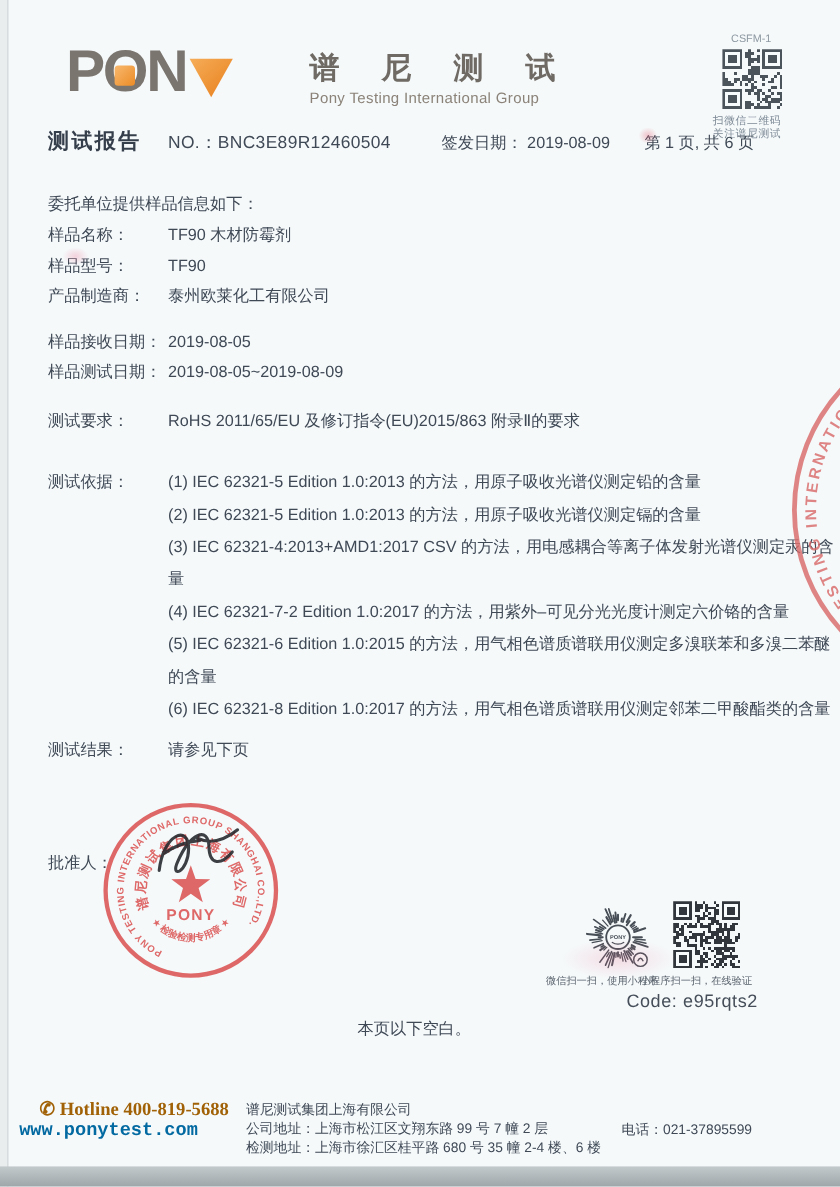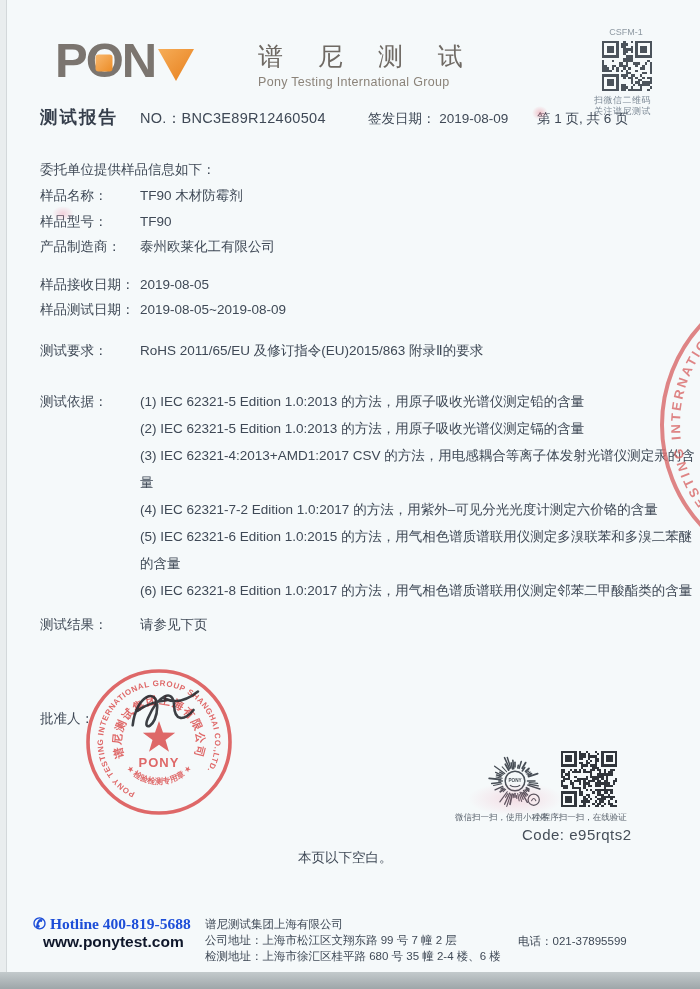--- a/index.html
+++ b/index.html
@@ -14,21 +14,21 @@
   .abs{position:absolute;white-space:nowrap;}
   .scan-left{position:absolute;left:0;top:0;width:7px;height:100%;background:#e9edee;border-right:1px solid #d3d8da;}
   .scan-bottom{position:absolute;left:0;top:972px;width:100%;height:17px;background:linear-gradient(#c3cacc,#9ea6a9);}
 
   
   .brand{position:absolute;left:55px;top:34px;display:flex;align-items:center;height:52px;}
   .brand .ltr{font-size:49px;font-weight:800;color:#7b756f;letter-spacing:-2px;line-height:50px;}
   .brand .o{position:relative;}
   .osq{position:absolute;left:50%;top:56%;transform:translate(-50%,-50%);width:17px;height:17px;border-radius:3px;background:linear-gradient(135deg,#f8b86e,#ec8c26);}
   .ytri{margin:10px 0 0 2px;}
-  .logo-cn{position:absolute;left:258px;top:40px;font-size:25px;font-weight:400;letter-spacing:14px;color:#6f6a64;}
+  .logo-cn{position:absolute;left:258px;top:40px;font-size:25px;font-weight:700;letter-spacing:14px;color:#6f6a64;}
   .logo-en{position:absolute;left:258px;top:75px;font-size:12.5px;color:#8b8379;letter-spacing:.3px;}
 
   
   .csfm{position:absolute;left:598px;top:27px;width:56px;text-align:center;font-size:9px;color:#8d98a1;}
   .qr-top{position:absolute;left:602px;top:41px;width:50px;height:50px;}
   .qr-top-cap{position:absolute;left:594px;top:95px;width:66px;font-size:9px;line-height:11px;color:#7d8a96;letter-spacing:.5px;}
 
   
   .report-title{position:absolute;left:40px;top:105px;font-size:17.5px;font-weight:700;letter-spacing:2px;color:#353e4b;}
   .no-line{position:absolute;left:140px;top:109px;font-size:14.5px;color:var(--ink);letter-spacing:.3px;}
@@ -51,22 +51,22 @@
 
   
   .sunburst{position:absolute;left:486px;top:752px;width:58px;height:58px;}
   .qr-square{position:absolute;left:561px;top:751px;width:56px;height:56px;}
   .v-cap{position:absolute;top:812px;font-size:8.5px;color:#5a636d;}
   .v-cap.l{left:455px;width:104px;text-align:left;}
   .v-cap.r{left:528px;width:104px;text-align:center;}
   .v-code{position:absolute;left:497px;top:826px;font-size:15px;color:#454e59;letter-spacing:.5px;margin-left:25px;}
 
   
-  .ft-hot{position:absolute;left:33px;top:915px;font-family:"Liberation Serif","DejaVu Serif",serif;font-weight:700;font-size:15.5px;color:#1d4ed8;}
-  .ft-web{position:absolute;left:43px;top:933px;font-family:Liberation Sans, sans-serif;font-weight:700;font-size:15.5px;color:#0f172a;}
+  .ft-hot{position:absolute;left:33px;top:915px;font-family:"Liberation Serif","DejaVu Serif",serif;font-weight:700;font-size:15.5px;color:#a16207;}
+  .ft-web{position:absolute;left:16px;top:933px;font-family:Liberation Mono, monospace;font-weight:700;font-size:15.5px;color:#0369a1;}
   .ft-co{position:absolute;left:205px;top:917px;font-size:11.5px;color:var(--ink);}
   .ft-a1{position:absolute;left:205px;top:933px;font-size:11.5px;color:var(--ink);}
   .ft-a2{position:absolute;left:205px;top:949px;font-size:11.5px;color:var(--ink);}
   .ft-tel{position:absolute;left:518px;top:934px;font-size:11.5px;color:var(--ink);}
 
   .smudge{position:absolute;border-radius:50%;pointer-events:none;}
   .s1{left:468px;top:782px;width:95px;height:34px;background:radial-gradient(closest-side,rgba(236,118,150,.22),rgba(236,118,150,0));}
   .s2{left:52px;top:206px;width:22px;height:15px;background:radial-gradient(closest-side,rgba(236,118,150,.3),rgba(236,118,150,0));}
   .s3{left:532px;top:106px;width:16px;height:14px;background:radial-gradient(closest-side,rgba(230,90,110,.35),rgba(230,90,110,0));}
 </style>

